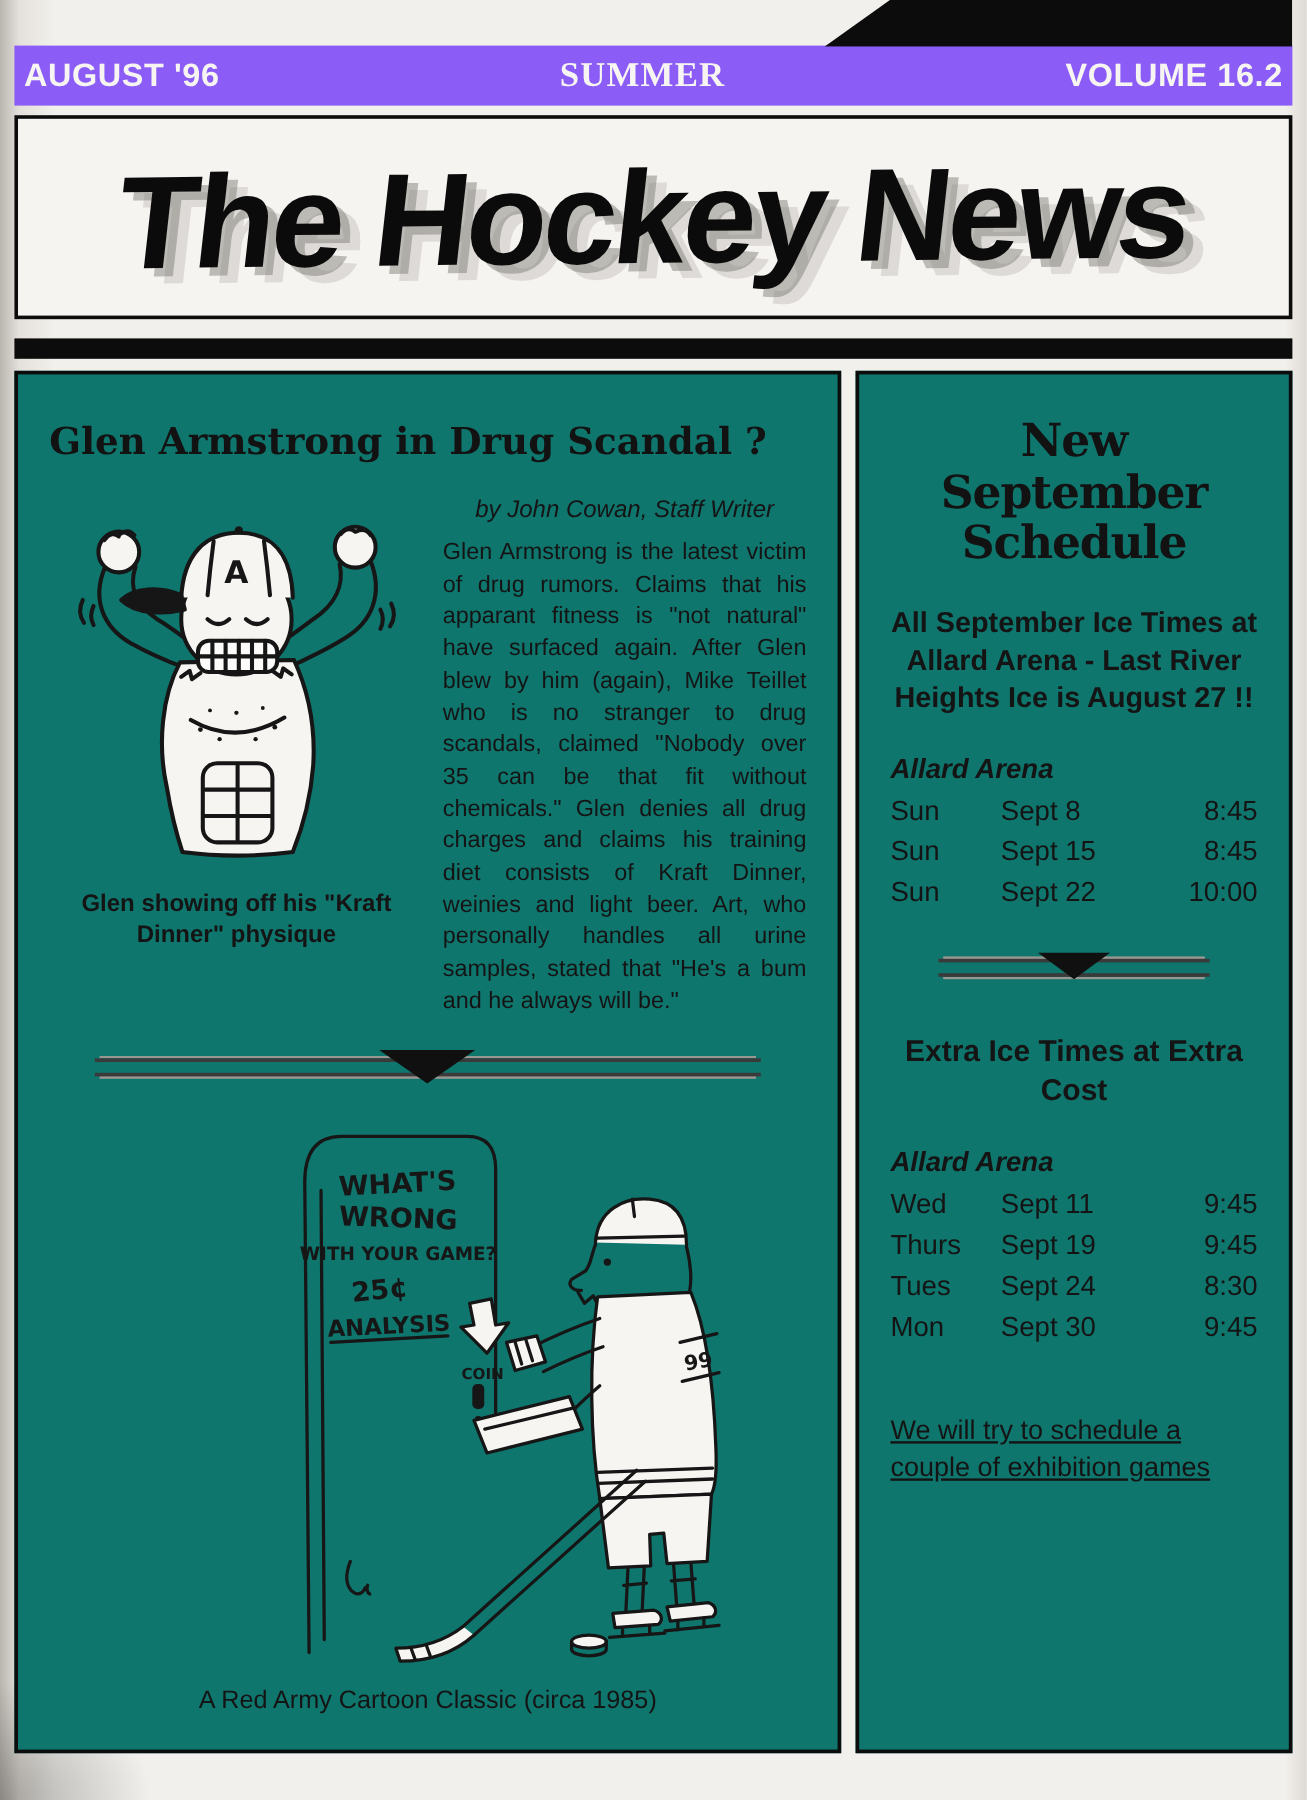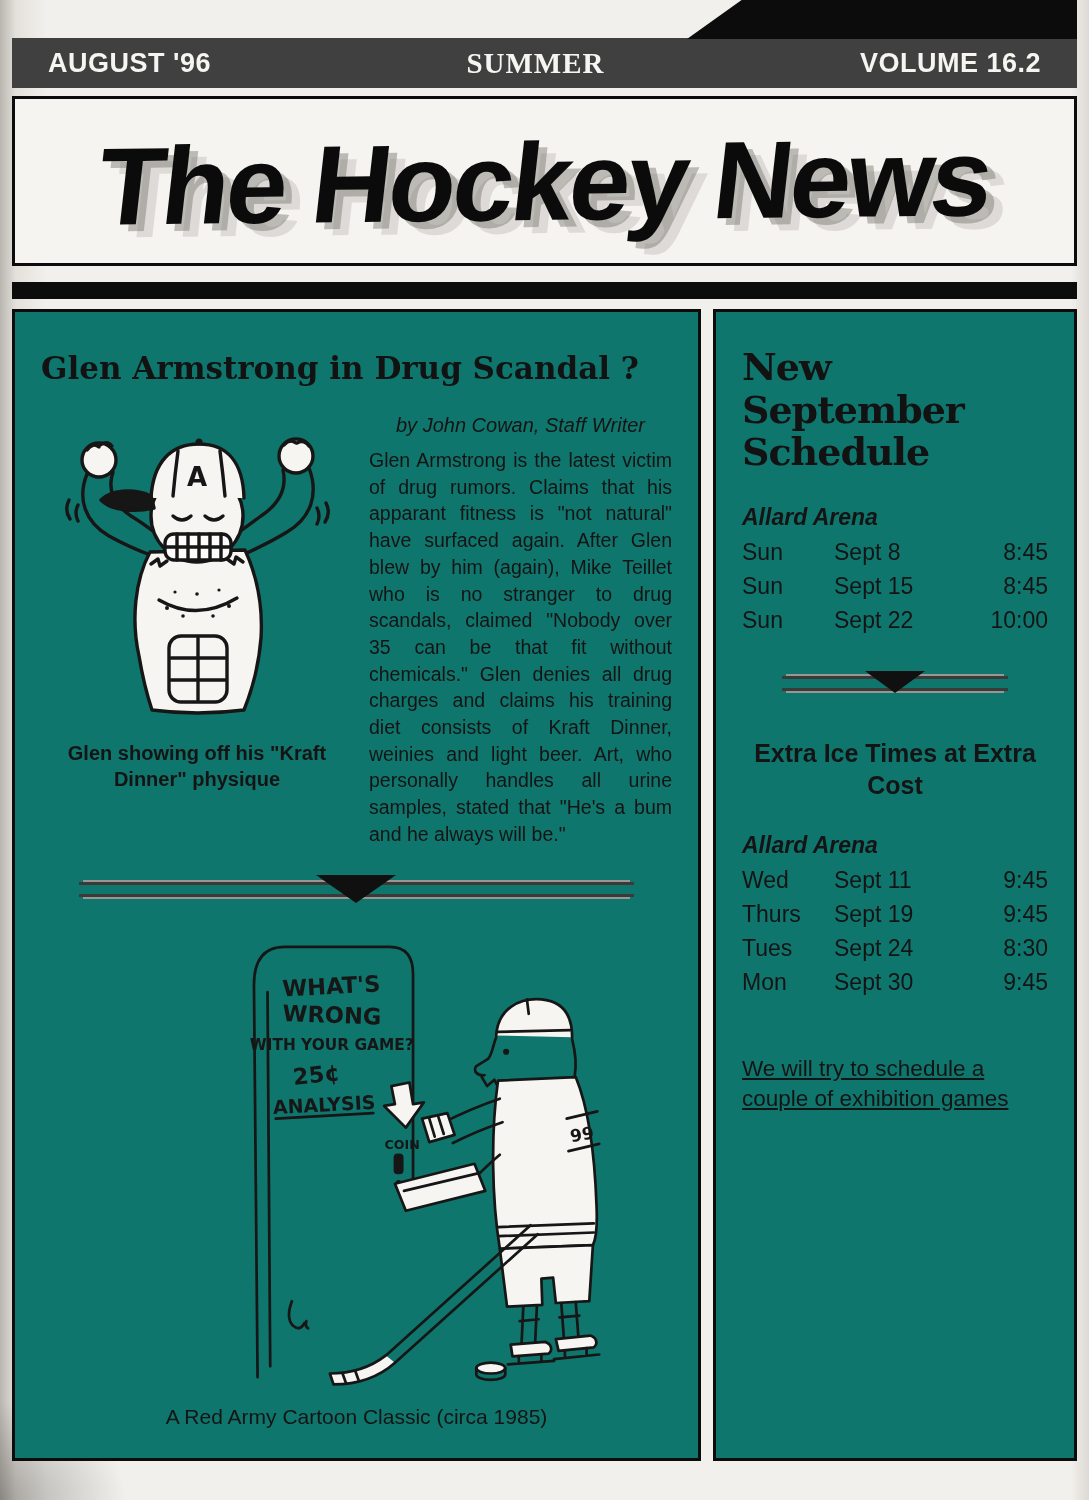--- a/index.html
+++ b/index.html
@@ -8,23 +8,23 @@
     color:#141414;
     font-family:"Liberation Sans",sans-serif;
     background:
       radial-gradient(180px 140px at 0% 100%, rgba(60,58,55,.38), transparent 70%),
       linear-gradient(90deg,#b9b5af 0,#e4e1dc 16px,#f2f0ec 46px,#f2f0ec calc(100% - 18px),#ddd9d4 100%);
   }
   .header-area{position:relative;padding-top:38px;}
   .top-wedge{position:absolute;top:0;right:12px;width:390px;height:39px;background:#0c0c0c;
     clip-path:polygon(0 100%,14% 0,100% 0,100% 100%);}
   .topbar{
-    margin:0 12px;height:50px;background:#404040;color:#f7f5f2;
+    margin:0 12px;height:50px;background:#8b5cf6;color:#f7f5f2;
     display:flex;align-items:center;justify-content:space-between;
-    padding:0 36px;box-sizing:border-box;
+    padding:0 8px;box-sizing:border-box;
     font-weight:bold;font-size:27px;letter-spacing:.5px;
   }
   .topbar .season{font-family:"Liberation Serif",serif;font-size:29px;letter-spacing:1px;}
   .masthead{
     margin:8px 12px 0;height:170px;border:3px solid #0c0c0c;background:#f6f4f1;
     display:flex;align-items:center;justify-content:center;box-sizing:border-box;overflow:hidden;
   }
   .masthead-title{
     font-weight:bold;font-size:110px;letter-spacing:-3px;white-space:nowrap;
     transform:skewX(-7deg) rotate(-.6deg);
@@ -61,21 +61,21 @@
   }
   .left-divider{width:88%;margin:34px auto 0;}
   .right-divider{width:74%;margin:42px auto 0;}
   .right-divider .arrow{border-left-width:30px;border-right-width:30px;border-top-width:22px;top:-8px;}
 
   .cartoon2-wrap{display:flex;justify-content:center;margin-top:30px;}
   .cartoon-caption{font-weight:normal;font-size:21px;text-align:center;margin-top:8px;}
 
   .sched-heading{
     font-family:"DejaVu Serif",serif;font-weight:bold;font-size:38px;line-height:1.12;
-    margin-top:28px;letter-spacing:-1px;color:#121212;
+    text-align:center;margin-top:28px;letter-spacing:-1px;color:#121212;
   }
   .sched-subhead{font-weight:bold;font-size:24px;line-height:1.3;text-align:center;margin-top:30px;}
   .sched-intro{font-size:22.5px;line-height:1.33;text-align:justify;margin-top:26px;}
   .arena-name{font-weight:bold;font-style:italic;font-size:23px;margin-top:30px;}
   .time-table{margin-top:8px;display:grid;grid-template-columns:92px 1fr 92px;row-gap:7px;font-size:23px;}
   .time-table .t-time{text-align:right;}
   .extra-heading{font-weight:bold;font-size:25px;line-height:1.3;text-align:center;margin-top:46px;}
   .sched-footer{font-size:22.5px;line-height:1.35;margin-top:58px;text-decoration:underline;}
 
   svg text{user-select:none;}
@@ -227,20 +227,21 @@
     </div>
     <div class="cartoon-caption">A Red Army Cartoon Classic (circa 1985)</div>
   </div>
 
   <div class="panel right-col">
     <div class="sched-heading">
       <span style="display:block">New September</span>
       <span style="display:block">Schedule</span>
     </div>
 
+    <div class="sched-subhead">All September Ice Times at Allard Arena - Last River Heights Ice is August 27 !!</div>
 
     <div class="arena-name">Allard Arena</div>
     <div class="time-table">
       <span class="t-day">Sun</span>
       <span class="t-date">Sept 8</span>
       <span class="t-time">8:45</span>
       <span class="t-day">Sun</span>
       <span class="t-date">Sept 15</span>
       <span class="t-time">8:45</span>
       <span class="t-day">Sun</span>

